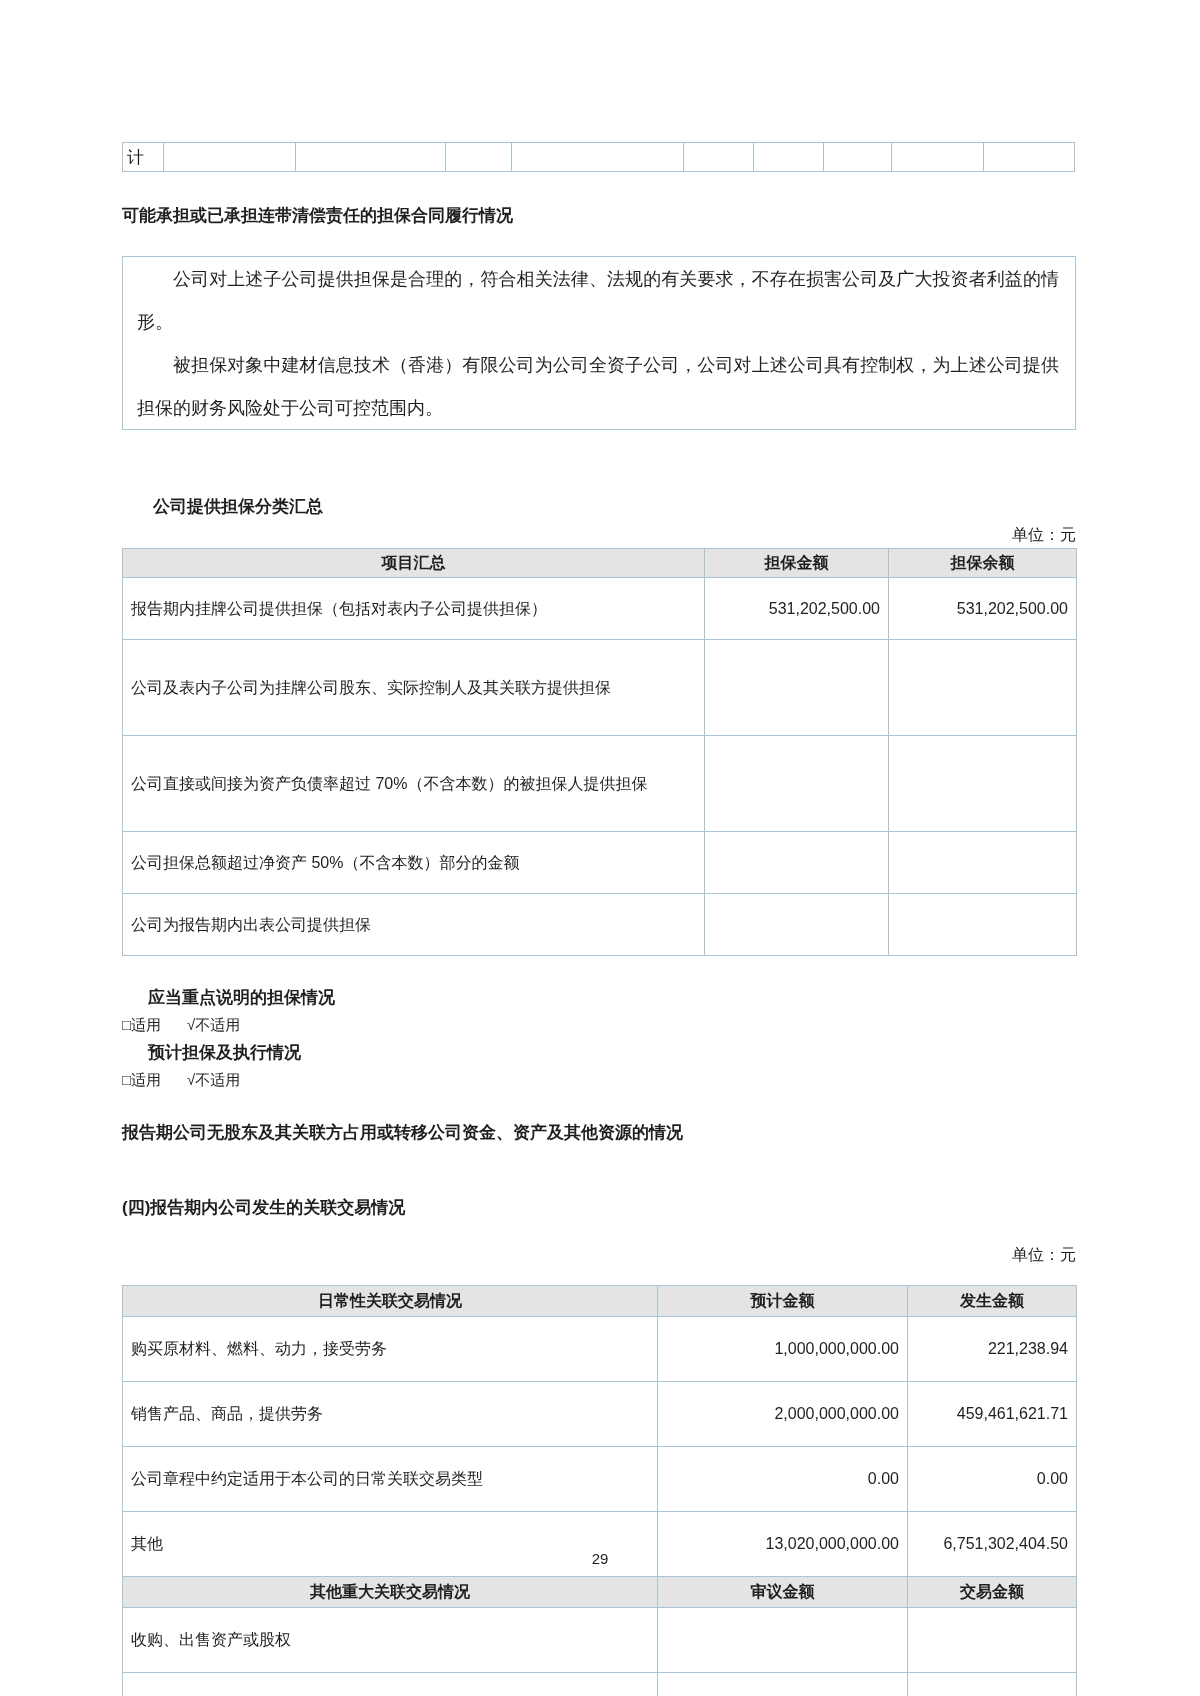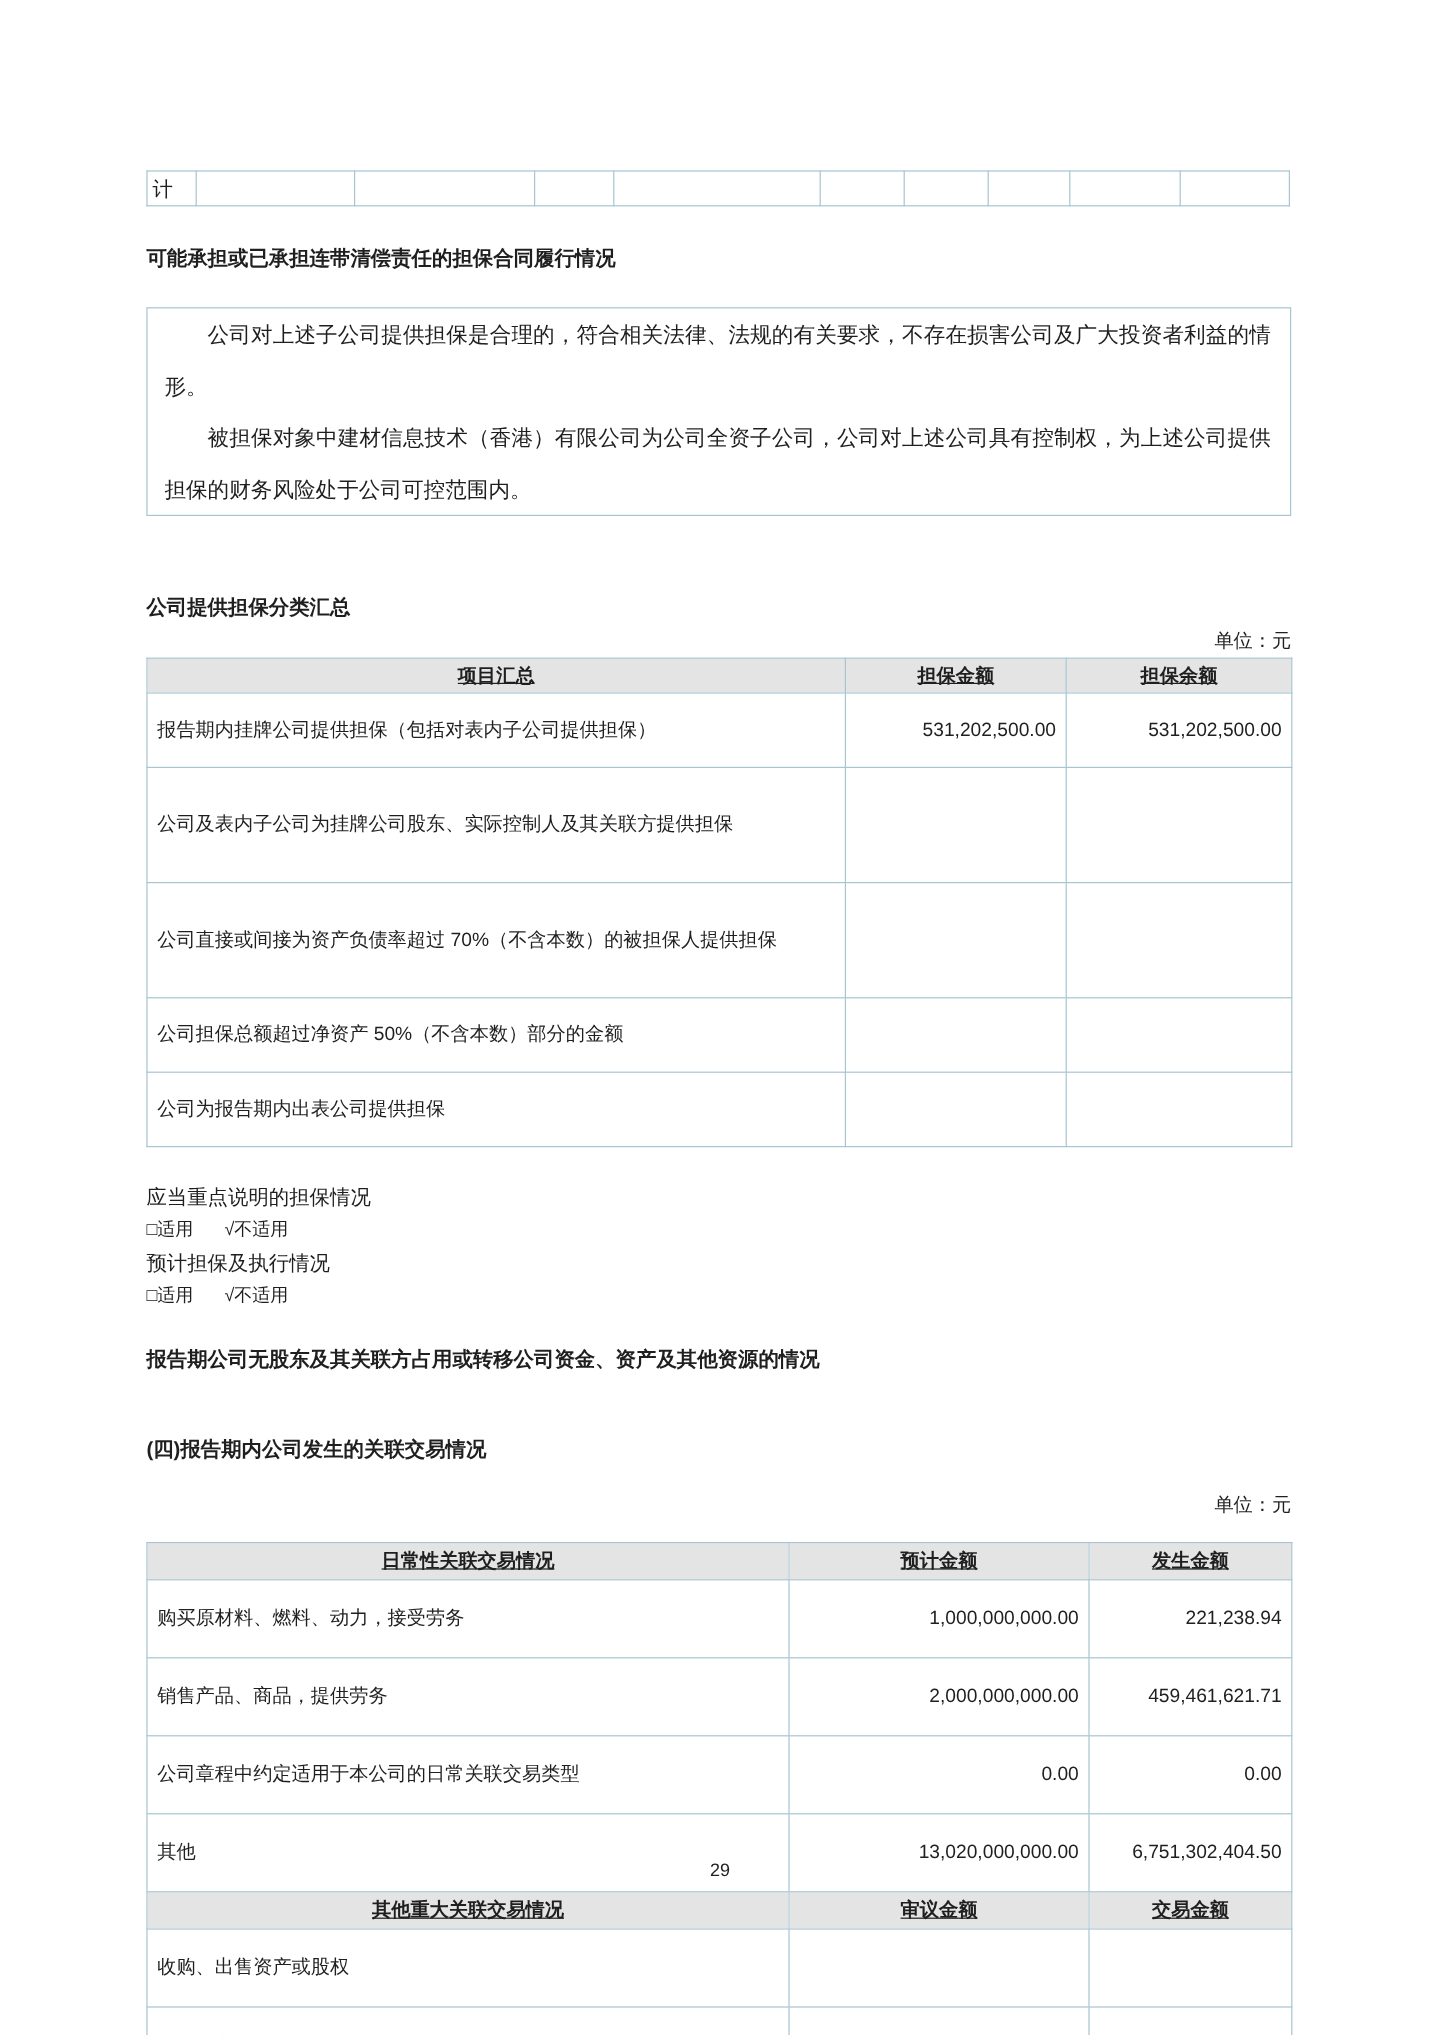--- a/index.html
+++ b/index.html
@@ -8,46 +8,46 @@
     background:#ffffff;color:#1f1f1f;
     padding:142px 124px 0 122px;
     font-family:"Liberation Sans","DejaVu Sans",sans-serif;
   }
   table{border-collapse:collapse;table-layout:fixed;}
   
   .top-table{width:952px;}
   .top-table td{border:1px solid #a9c4d2;height:28px;font-size:17px;padding:0 4px;overflow:hidden;}
   
   .doc-heading{font-size:17px;font-weight:700;line-height:22px;height:22px;margin:33px 0 0 0;}
-  .doc-heading.h-summary{margin-top:66px;}
+  .doc-heading.h-summary{margin-top:66px;margin-left:31px;}
   .doc-heading.h-sec3{margin-top:32px;}
   .doc-heading.h-sec4{margin-top:53px;}
   .bold-line{font-size:17px;font-weight:700;line-height:22px;height:22px;margin-top:31px;}
   
   .text-box{
     border:1px solid #a9c4d2;margin-top:29px;height:171px;overflow:hidden;
     padding:1px 16px 0 14px;box-sizing:content-box;
   }
   .text-box p{margin:0;font-size:18px;line-height:43px;text-align:justify;text-indent:2em;}
   
   .unit-label{text-align:right;font-size:16px;line-height:20px;height:20px;margin-top:7px;}
   .unit-label.u2{margin-top:26px;}
   
   .data-table{width:954px;font-size:16px;margin-top:3px;}
-  .data-table th{border:1px solid #a9c4d2;background:#e4e4e4;font-weight:700;text-align:center;height:28px;padding:0 4px;overflow:hidden;text-decoration:underline;}
+  .data-table th{border:1px solid #a9c4d2;background:#e4e4e4;font-weight:700;text-align:center;height:28px;padding:0 4px;overflow:hidden;}
   .data-table td{border:1px solid #a9c4d2;padding:16px 8px;overflow:hidden;vertical-align:middle;}
   .data-table td.item{text-align:left;line-height:28px;}
   .data-table td.num{text-align:right;}
   .t1 tr.r-single td{height:29px;}
   .t1 tr.r-double td{height:63px;}
   .t2{margin-top:20px;}
   .t2 th{height:30px;}
   .t2 td{height:32px;}
   
-  .note-heading{font-size:17px;font-weight:400;line-height:22px;height:22px;margin-top:31px;}
+  .note-heading{font-size:17px;font-weight:700;line-height:22px;height:22px;margin-top:31px;margin-left:26px;}
   .note-heading.n2{margin-top:6px;}
   .note-options{font-size:15px;line-height:22px;height:22px;margin-top:5px;}
   .note-options .opt-applicable{margin-right:26px;}
   
   .page-number{position:absolute;top:1550px;left:0;width:1200px;text-align:center;font-size:15px;}
 </style>
 </head>
 <body>
 
 <div class="page">

